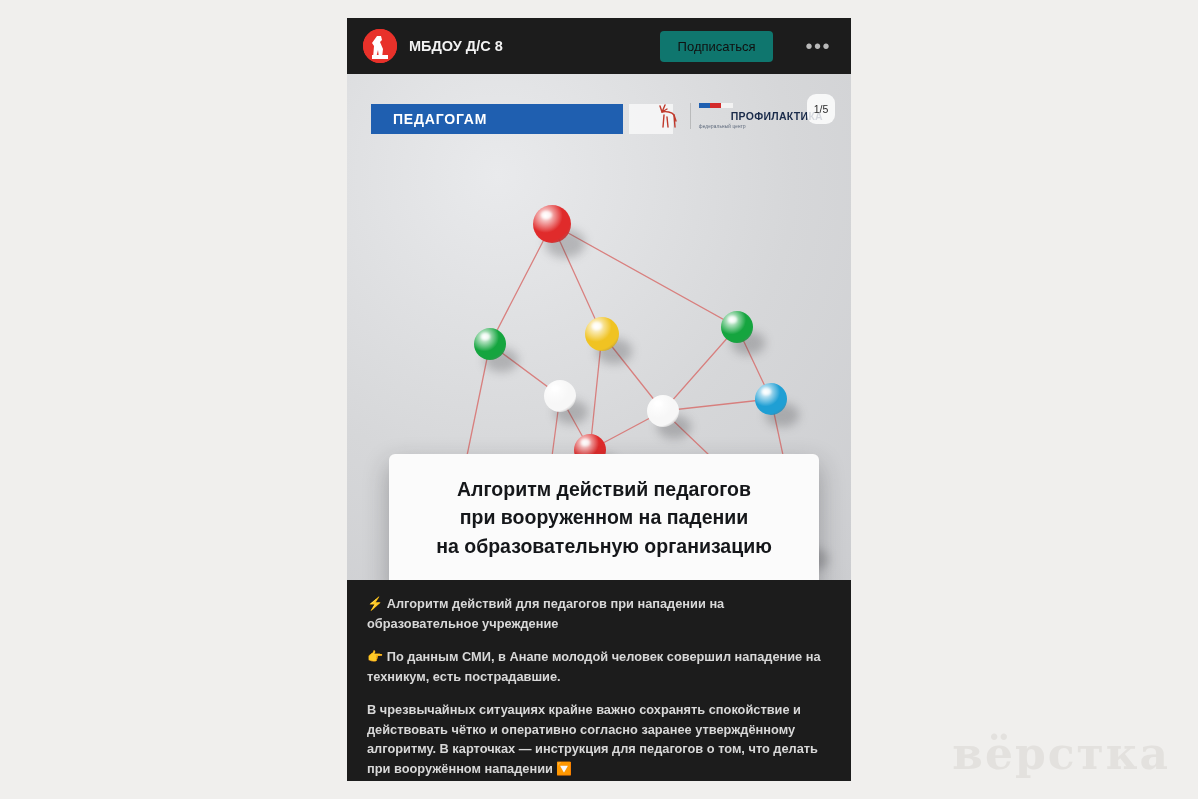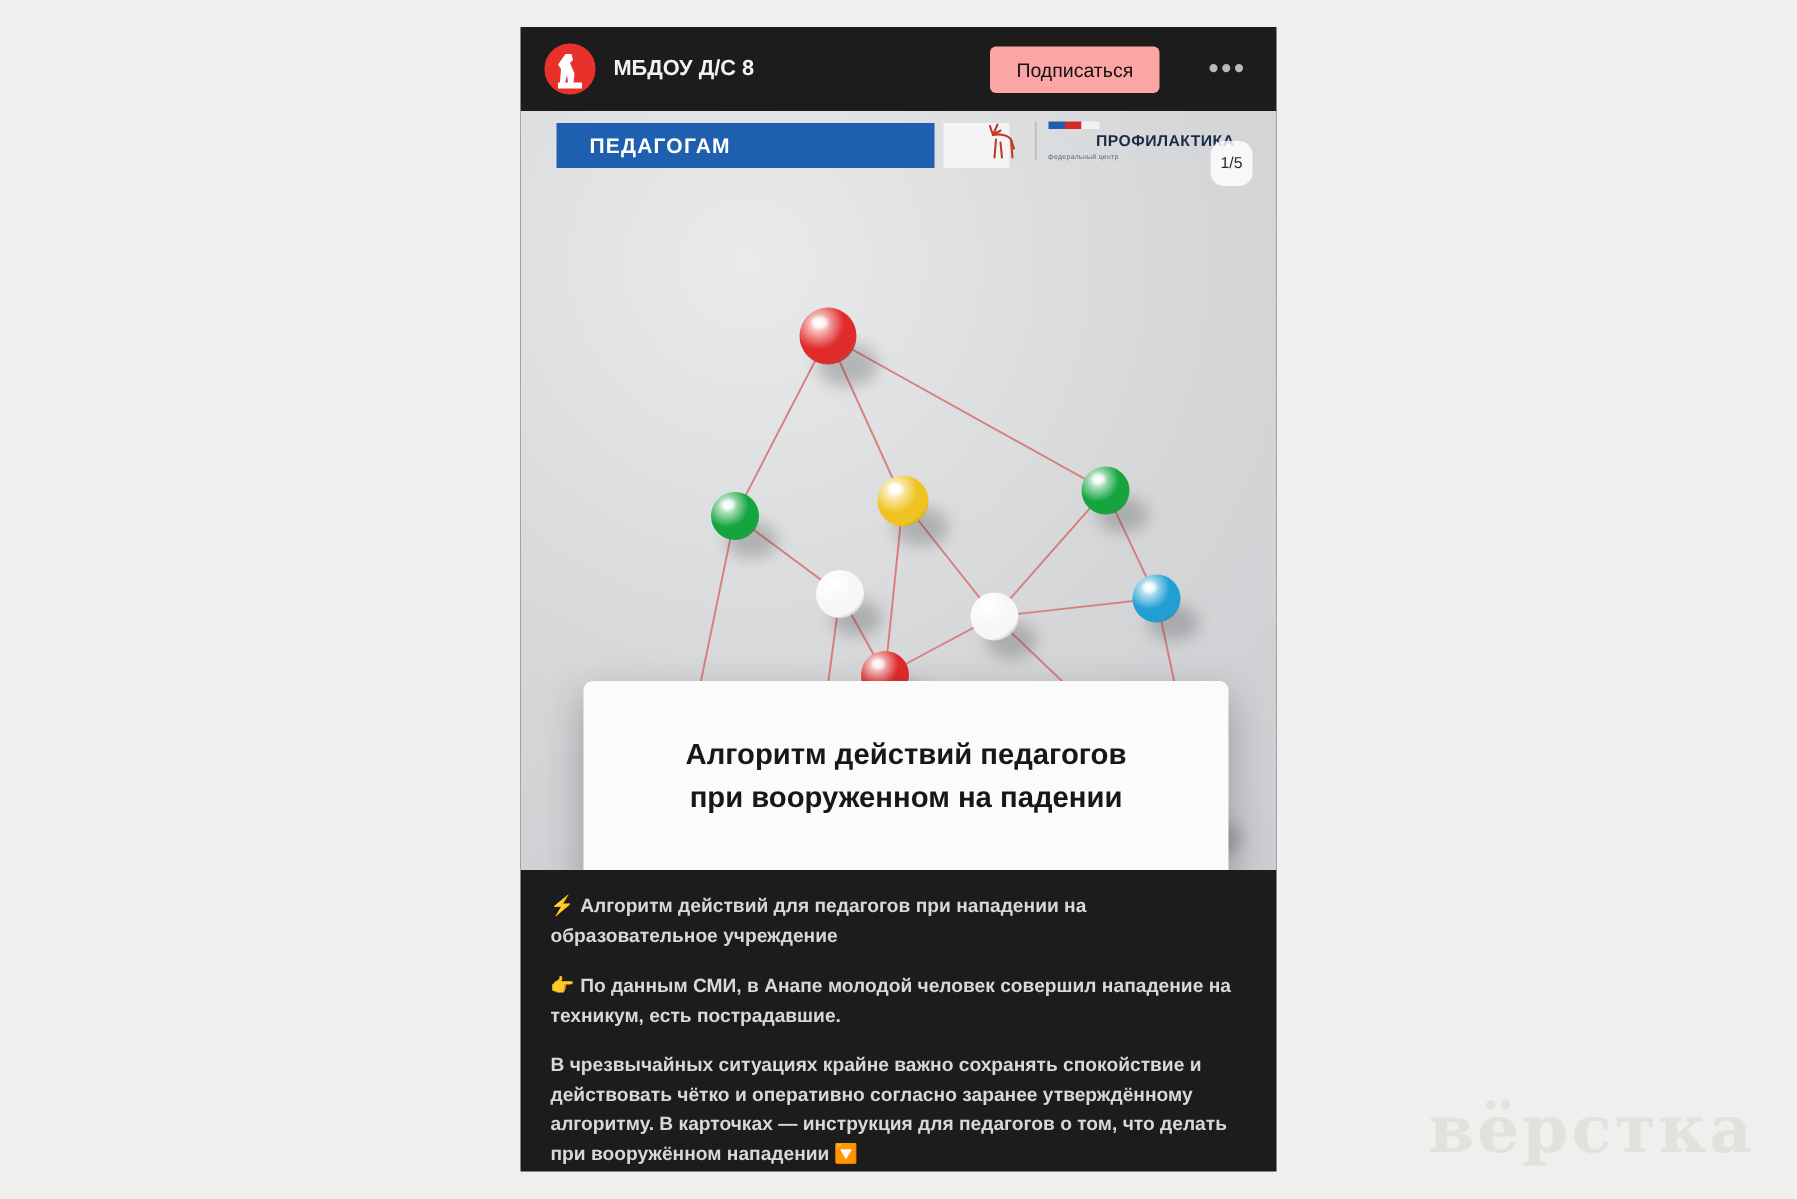--- a/index.html
+++ b/index.html
@@ -58,21 +58,21 @@
   #channel-name {
     color: #f2f2f2;
     font-size: 14.5px;
     font-weight: 700;
     white-space: nowrap;
     flex: none;
     text-align: center;
   }
   #subscribe-button {
     margin-left: auto;
-    background: #fca5a5;
+    background: #0f766e;
     color: #101010;
     border: none;
     border-radius: 4px;
     font-family: "Liberation Sans", sans-serif;
     font-size: 13px;
     font-weight: 400;
     padding: 8px 18px;
     cursor: pointer;
     white-space: nowrap;
     text-align: right;
@@ -97,21 +97,21 @@
     overflow: hidden;
   }
   #media-bg {
     position: absolute; inset: 0;
     background:
       radial-gradient(circle at 30% 20%, #e9eaec 0%, #d6d7d9 55%, #cccdd0 100%);
   }
   
   #slide-topbar {
     position: absolute;
-    left: 0; top: 8px;
+    left: 0; top: 30px;
     width: 100%;
     height: 30px;
     pointer-events: none;
   }
   #tag-pedagogam {
     position: absolute;
     left: 24px; top: 0;
     width: 252px; height: 30px;
     background: #1f5fb0;
     display: flex; align-items: center;
@@ -309,20 +309,21 @@
           <div id="logo-prof-sub">федеральный центр</div>
         </div>
       </div>
     </div>
 
     <div id="slide-counter">1/5</div>
 
     <div id="caption-card">
       <div>Алгоритм действий педагогов</div>
       <div>при вооруженном на падении</div>
+      <div>на образовательную организацию</div>
     </div>
   </div>
 
   <div id="post-body">
     <p>
       <span class="emoji">⚡</span>
       <span>Алгоритм действий для педагогов при нападении на образовательное учреждение</span>
     </p>
     <p>
       <span class="emoji">👉</span>

